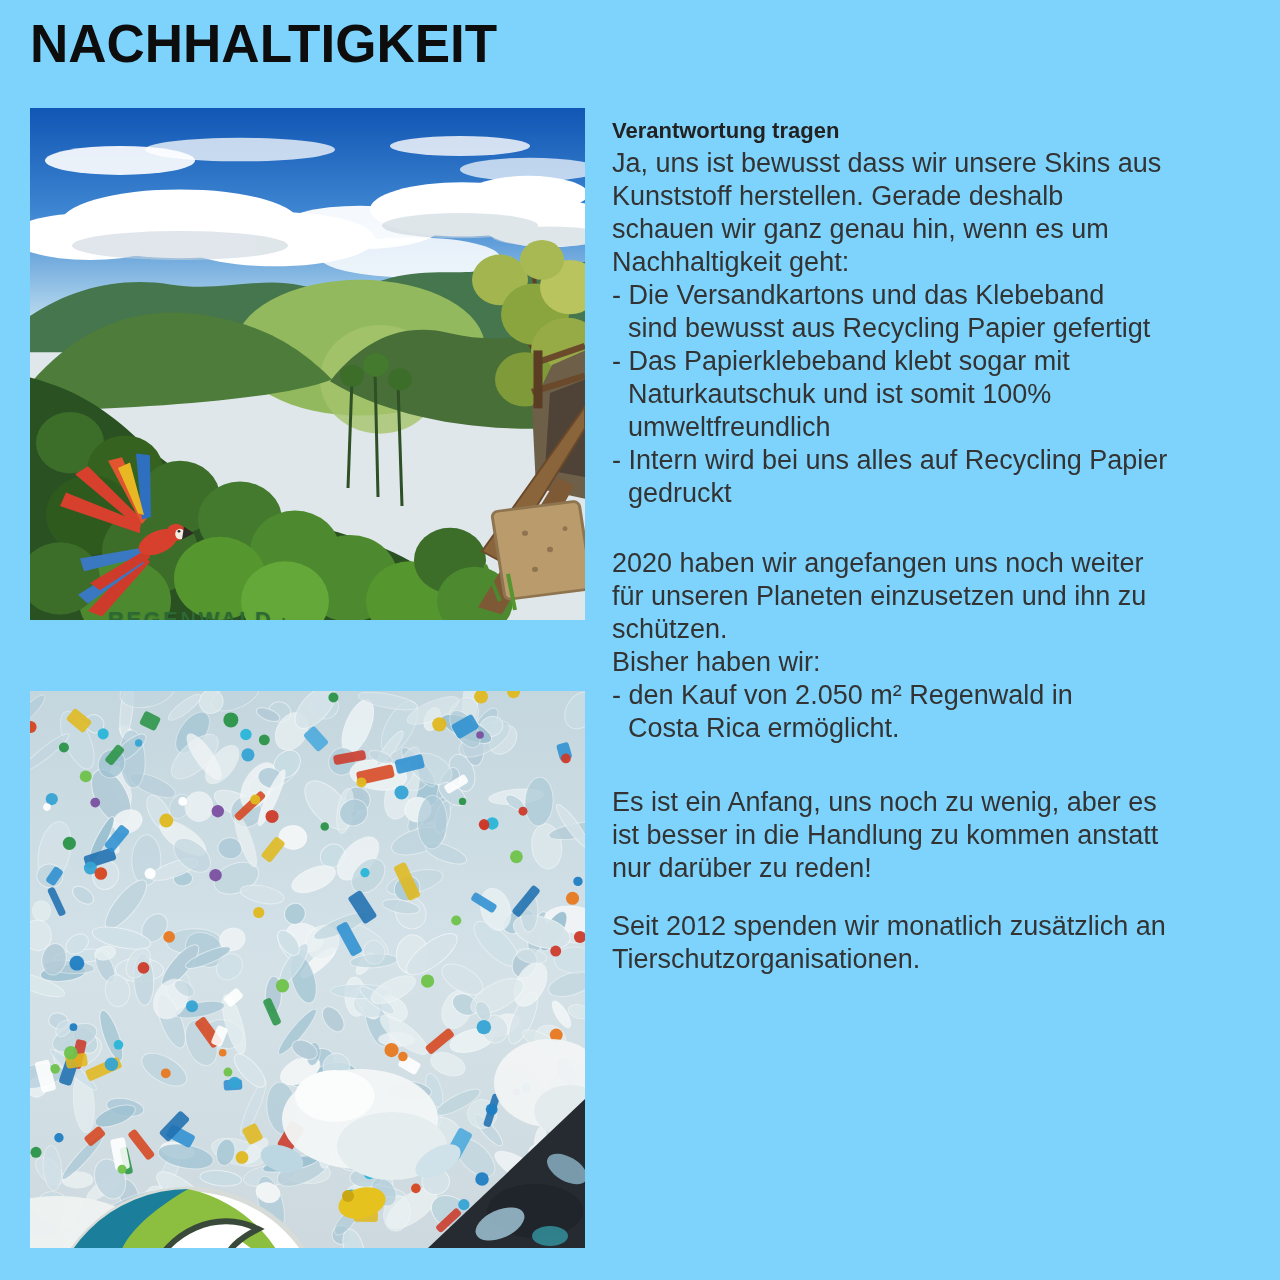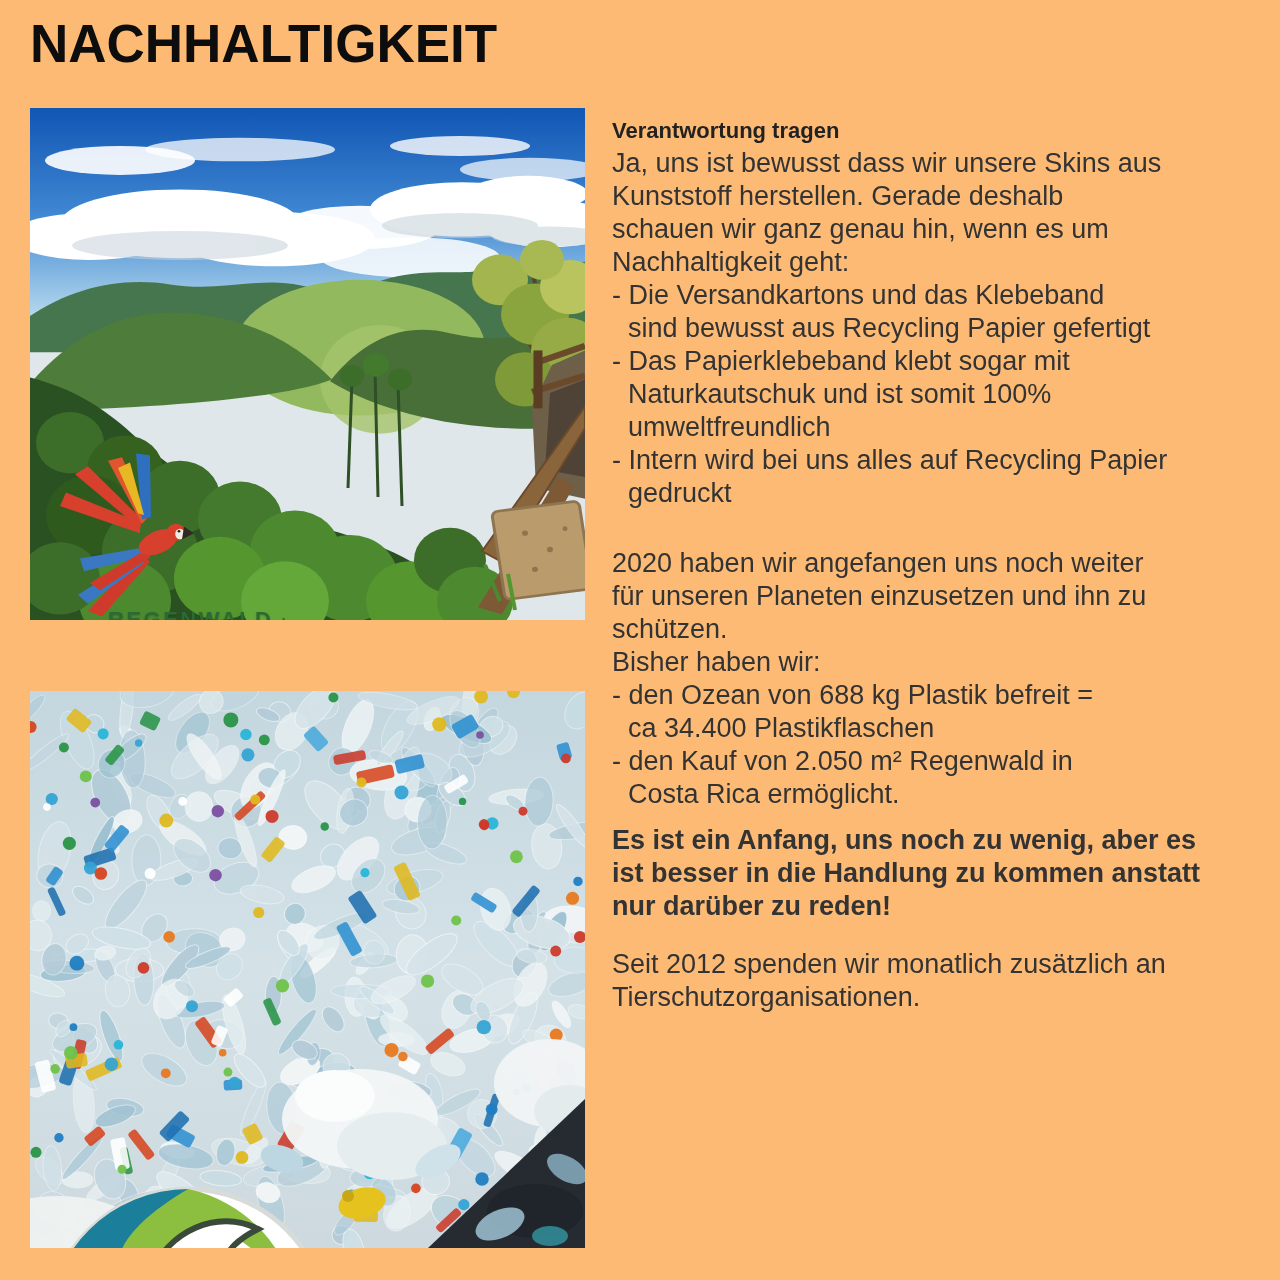--- a/index.html
+++ b/index.html
@@ -1,17 +1,17 @@
 <!DOCTYPE html>
 <html style="--rw-green: #2c6934; --pb-cyan: #2ab4d8; --pb-gray: #9a9a98;"><head>
 <meta charset="utf-8">
 <style>
   html,body{margin:0;padding:0;background:#fff;}
   body{width:1280px;height:1280px;overflow:hidden;font-family:"Liberation Sans",sans-serif;}
-  .page{position:relative;width:1280px;height:1280px;background:#fdba74;overflow:hidden;}
+  .page{position:relative;width:1280px;height:1280px;background:#7dd3fc;overflow:hidden;}
 
   .page-title{position:absolute;left:30px;top:16px;margin:0;font-size:53px;line-height:56px;
     font-weight:bold;color:#0d0d0d;letter-spacing:0px;}
 
   figure.photo{position:absolute;left:30px;width:555px;margin:0;overflow:hidden;background:#dfe7ea;}
   .photo-rainforest{top:108px;height:512px;}
   .photo-plastic{top:691px;height:557px;}
   figure.photo svg{display:block;width:100%;height:100%;}
 
   
@@ -24,21 +24,21 @@
   .pb-logo{position:absolute;left:8px;top:488px;display:flex;align-items:flex-end;}
   .pb-icon{width:58px;height:58px;margin-right:2px;}
 
   
   .right-col{position:absolute;left:612px;top:114px;width:654px;color:#333;
     font-size:27px;line-height:33px;}
   .right-col h2{margin:0;font-size:22px;line-height:33px;font-weight:bold;color:#222;}
   .para,.bullet{margin:0;white-space:pre-line;}
   .bullet{padding-left:16px;text-indent:-16px;}
   .sec-2{margin-top:37px;}
-  .closing{margin-top:13px;font-weight:bold;}
+  .closing{margin-top:41px;}
   .sec-3{margin-top:25px;}
 </style>
 </head>
 <body>
 
 <div class="page">
 
   <h1 class="page-title">NACHHALTIGKEIT</h1>
 
   <figure class="photo photo-rainforest">
@@ -657,22 +657,20 @@
 umweltfreundlich</p>
       <p class="bullet">- Intern wird bei uns alles auf Recycling Papier
 gedruckt</p>
     </section>
 
     <section class="sec-2">
       <p class="para">2020 haben wir angefangen uns noch weiter
 für unseren Planeten einzusetzen und ihn zu
 schützen.
 Bisher haben wir:</p>
-      <p class="bullet">- den Ozean von 688 kg Plastik befreit =
-ca 34.400 Plastikflaschen</p>
       <p class="bullet">- den Kauf von 2.050 m² Regenwald in
 Costa Rica ermöglicht.</p>
       <p class="para closing">Es ist ein Anfang, uns noch zu wenig, aber es
 ist besser in die Handlung zu kommen anstatt
 nur darüber zu reden!</p>
     </section>
 
     <section class="sec-3">
       <p class="para">Seit 2012 spenden wir monatlich zusätzlich an
 Tierschutzorganisationen.</p>

